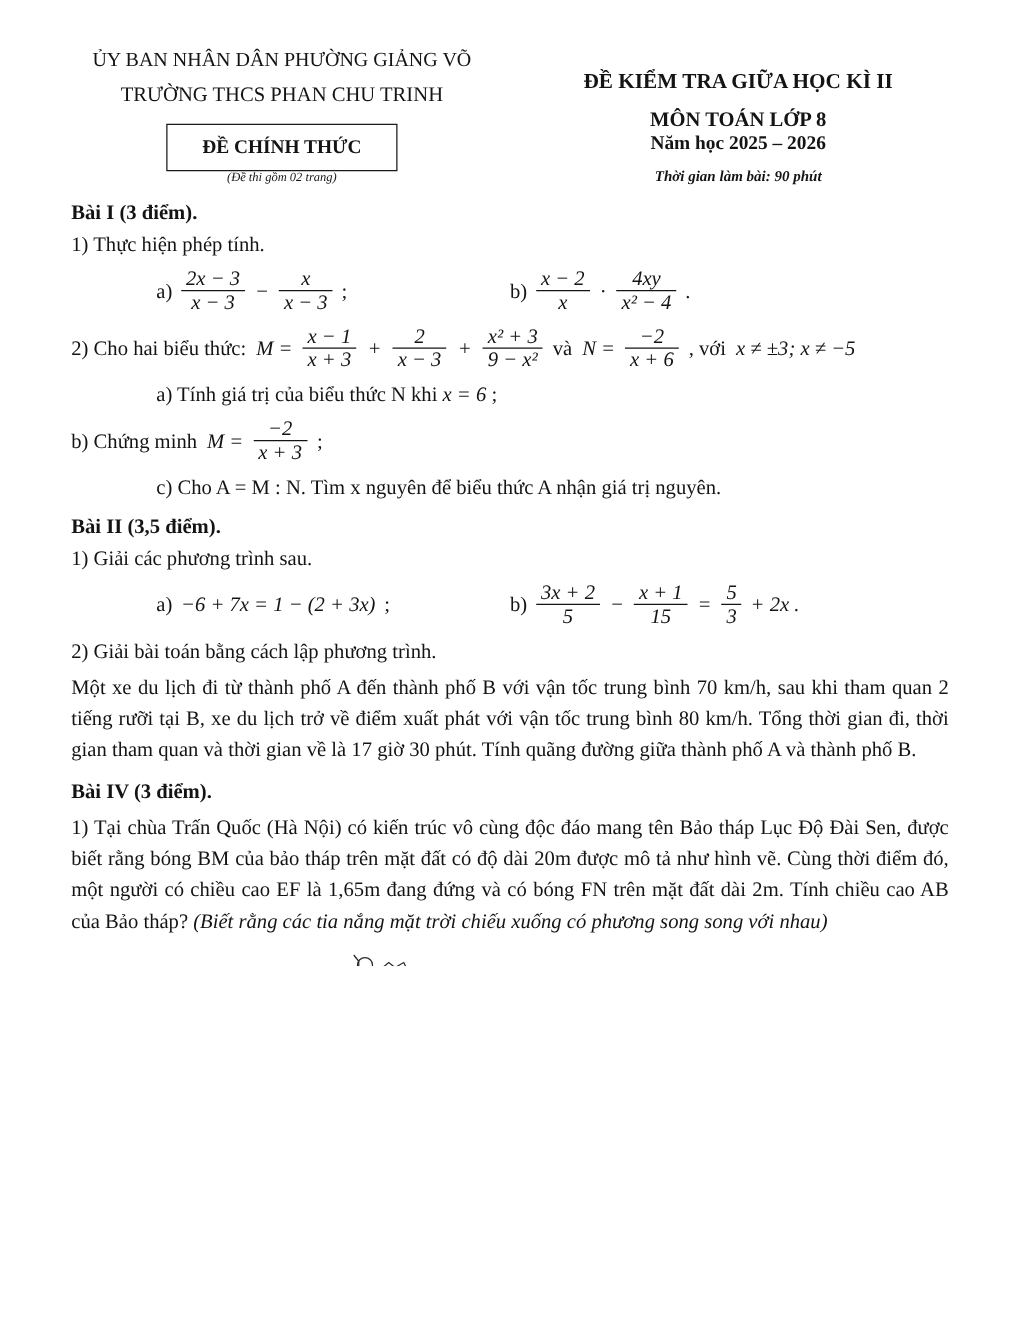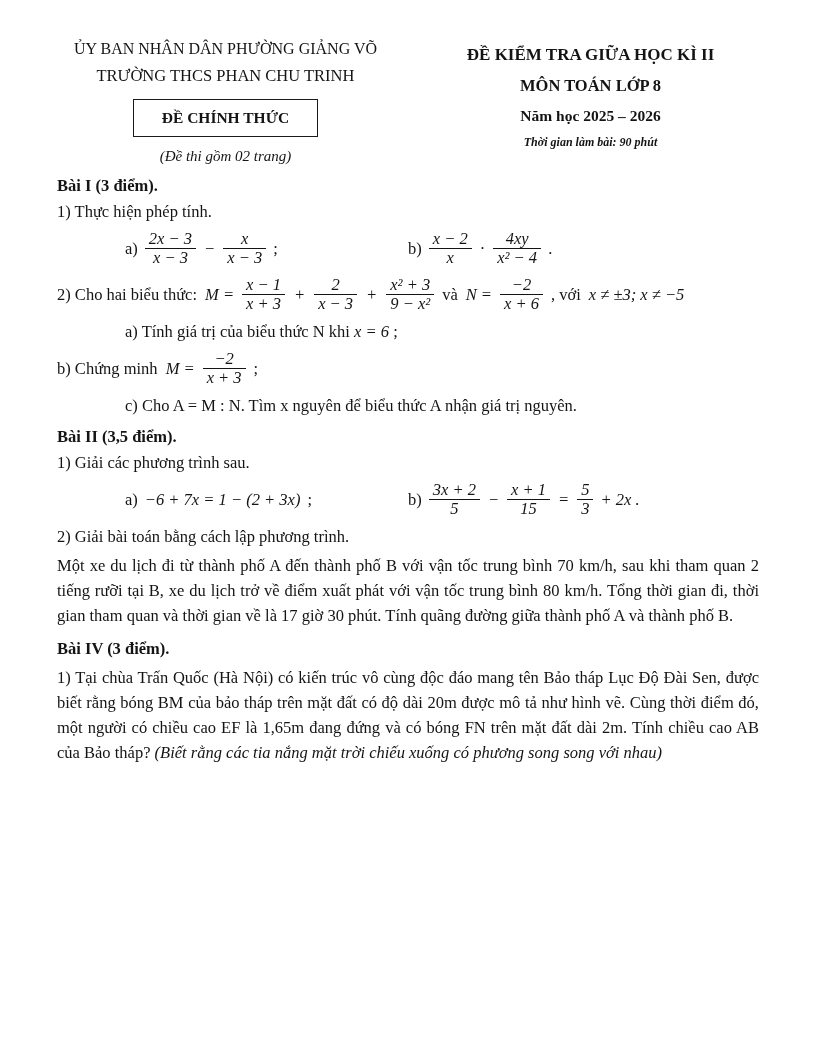--- a/index.html
+++ b/index.html
@@ -10,24 +10,24 @@
     font-size:16.5px;color:#141414;overflow:hidden;position:relative;
     background:#fff;
   }
   
   .header{display:flex;justify-content:space-between;align-items:flex-start;}
   .h-left{width:48%;text-align:center;}
   .h-right{width:48%;text-align:center;}
   .h-left .l1{font-size:16px;white-space:nowrap;}
   .h-left .l2{font-weight:normal;font-size:16.5px;margin-top:8px;white-space:nowrap;}
   .official-box{display:inline-block;border:1.6px solid #1a1a1a;padding:9px 28px;margin-top:13px;font-weight:bold;font-size:15.5px;}
-  .h-left .note{font-style:italic;font-size:15px;margin-top:11px;}
-  .h-right .r1{font-weight:bold;font-size:17px;margin-top:5px;white-space:nowrap;}
+  .h-left .note{font-style:italic;font-size:10px;}
+  .h-right .r1{font-weight:bold;font-size:17px;margin-top:15px;white-space:nowrap;}
   .h-right .r2{font-weight:bold;font-size:16.5px;margin-top:11px;}
-  .h-right .r3{font-weight:bold;font-size:15.5px;margin-top:11px;}
+  .h-right .r3{font-weight:bold;font-size:15.5px;}
   .h-right .r4{font-weight:600;font-style:italic;font-size:12px;margin-top:10px;}
   
   .section-h{font-weight:bold;margin:11px 0 4px 0;}
   .line{margin:6px 0;}
   .just{text-align:justify;margin:6px 0;line-height:25px;}
   .indent{margin-left:68px;}
   .math{font-style:italic;}
   .eqrow{display:flex;align-items:center;margin:8px 0;}
   .eqrow .col-a{width:50%;box-sizing:border-box;padding-left:68px;display:flex;align-items:center;gap:7px;}
   .eqrow .col-b{width:50%;box-sizing:border-box;display:flex;align-items:center;gap:7px;}

